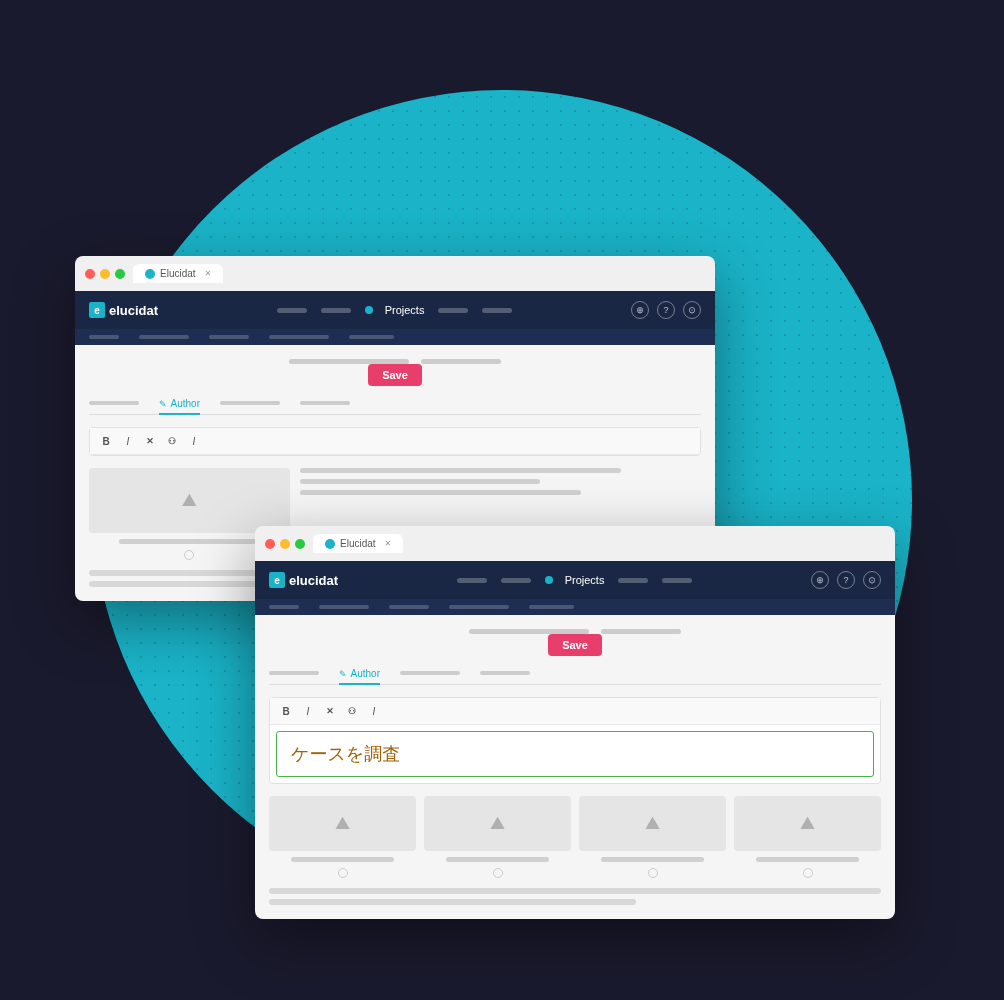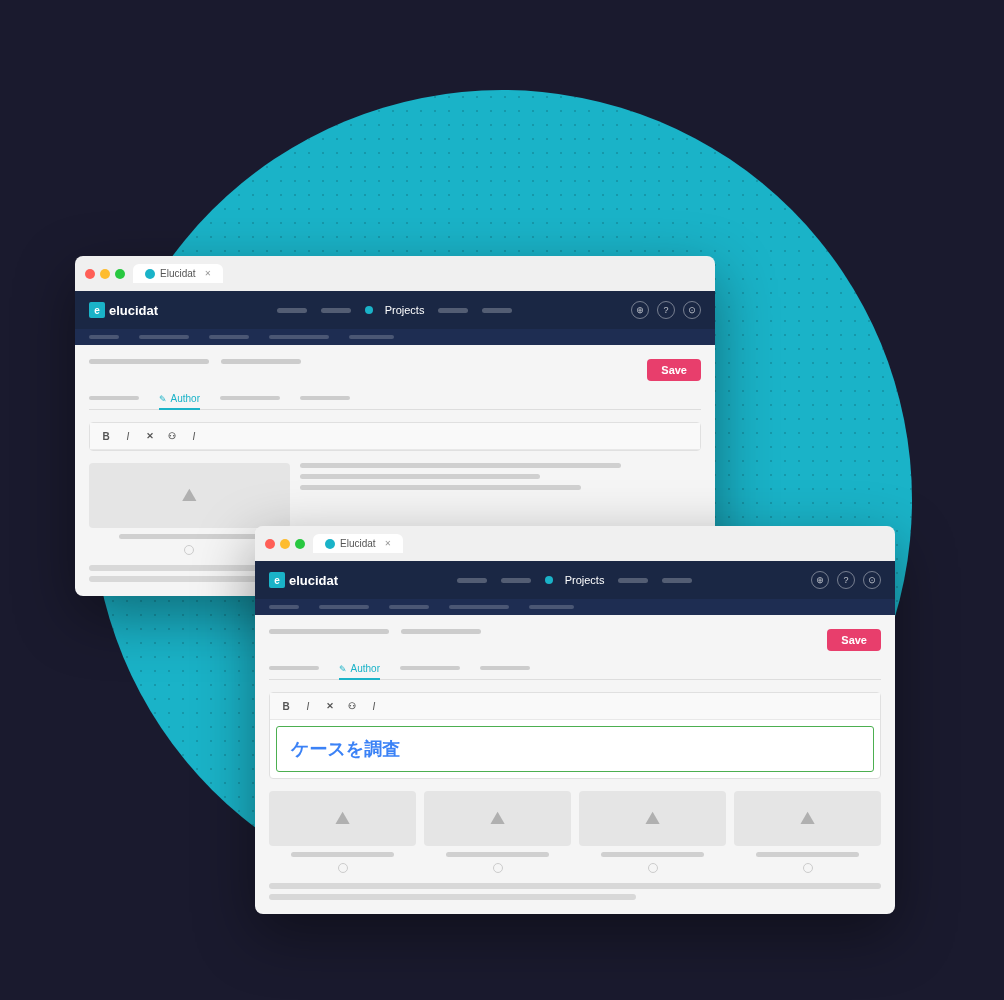--- a/index.html
+++ b/index.html
@@ -203,21 +203,23 @@
     
     .content-area {
       background: #f5f5f5;
       padding: 14px;
     }
 
     
     .toolbar-row {
       display: flex;
       justify-content: space-between;
+      align-items: center;
       margin-bottom: 12px;
+      flex-direction: column;
     }
 
     .toolbar-placeholder {
       height: 5px;
       background: #ccc;
       border-radius: 3px;
     }
 
     .save-btn {
       background: #e83e6c;
@@ -290,22 +292,22 @@
 
     .editor-text-en {
       font-size: 18px;
       font-weight: 800;
       color: #1a1a2e;
       letter-spacing: 1px;
     }
 
     .editor-text-ja {
       font-size: 18px;
-      font-weight: 700;
-      color: #3b82f6;
+      font-weight: 400;
+      color: #a16207;
     }
 
     .editor-border {
       border: 1.5px solid #4caf50;
       border-radius: 3px;
       padding: 10px 14px;
       margin: 6px;
     }
 
     .image-placeholder {

